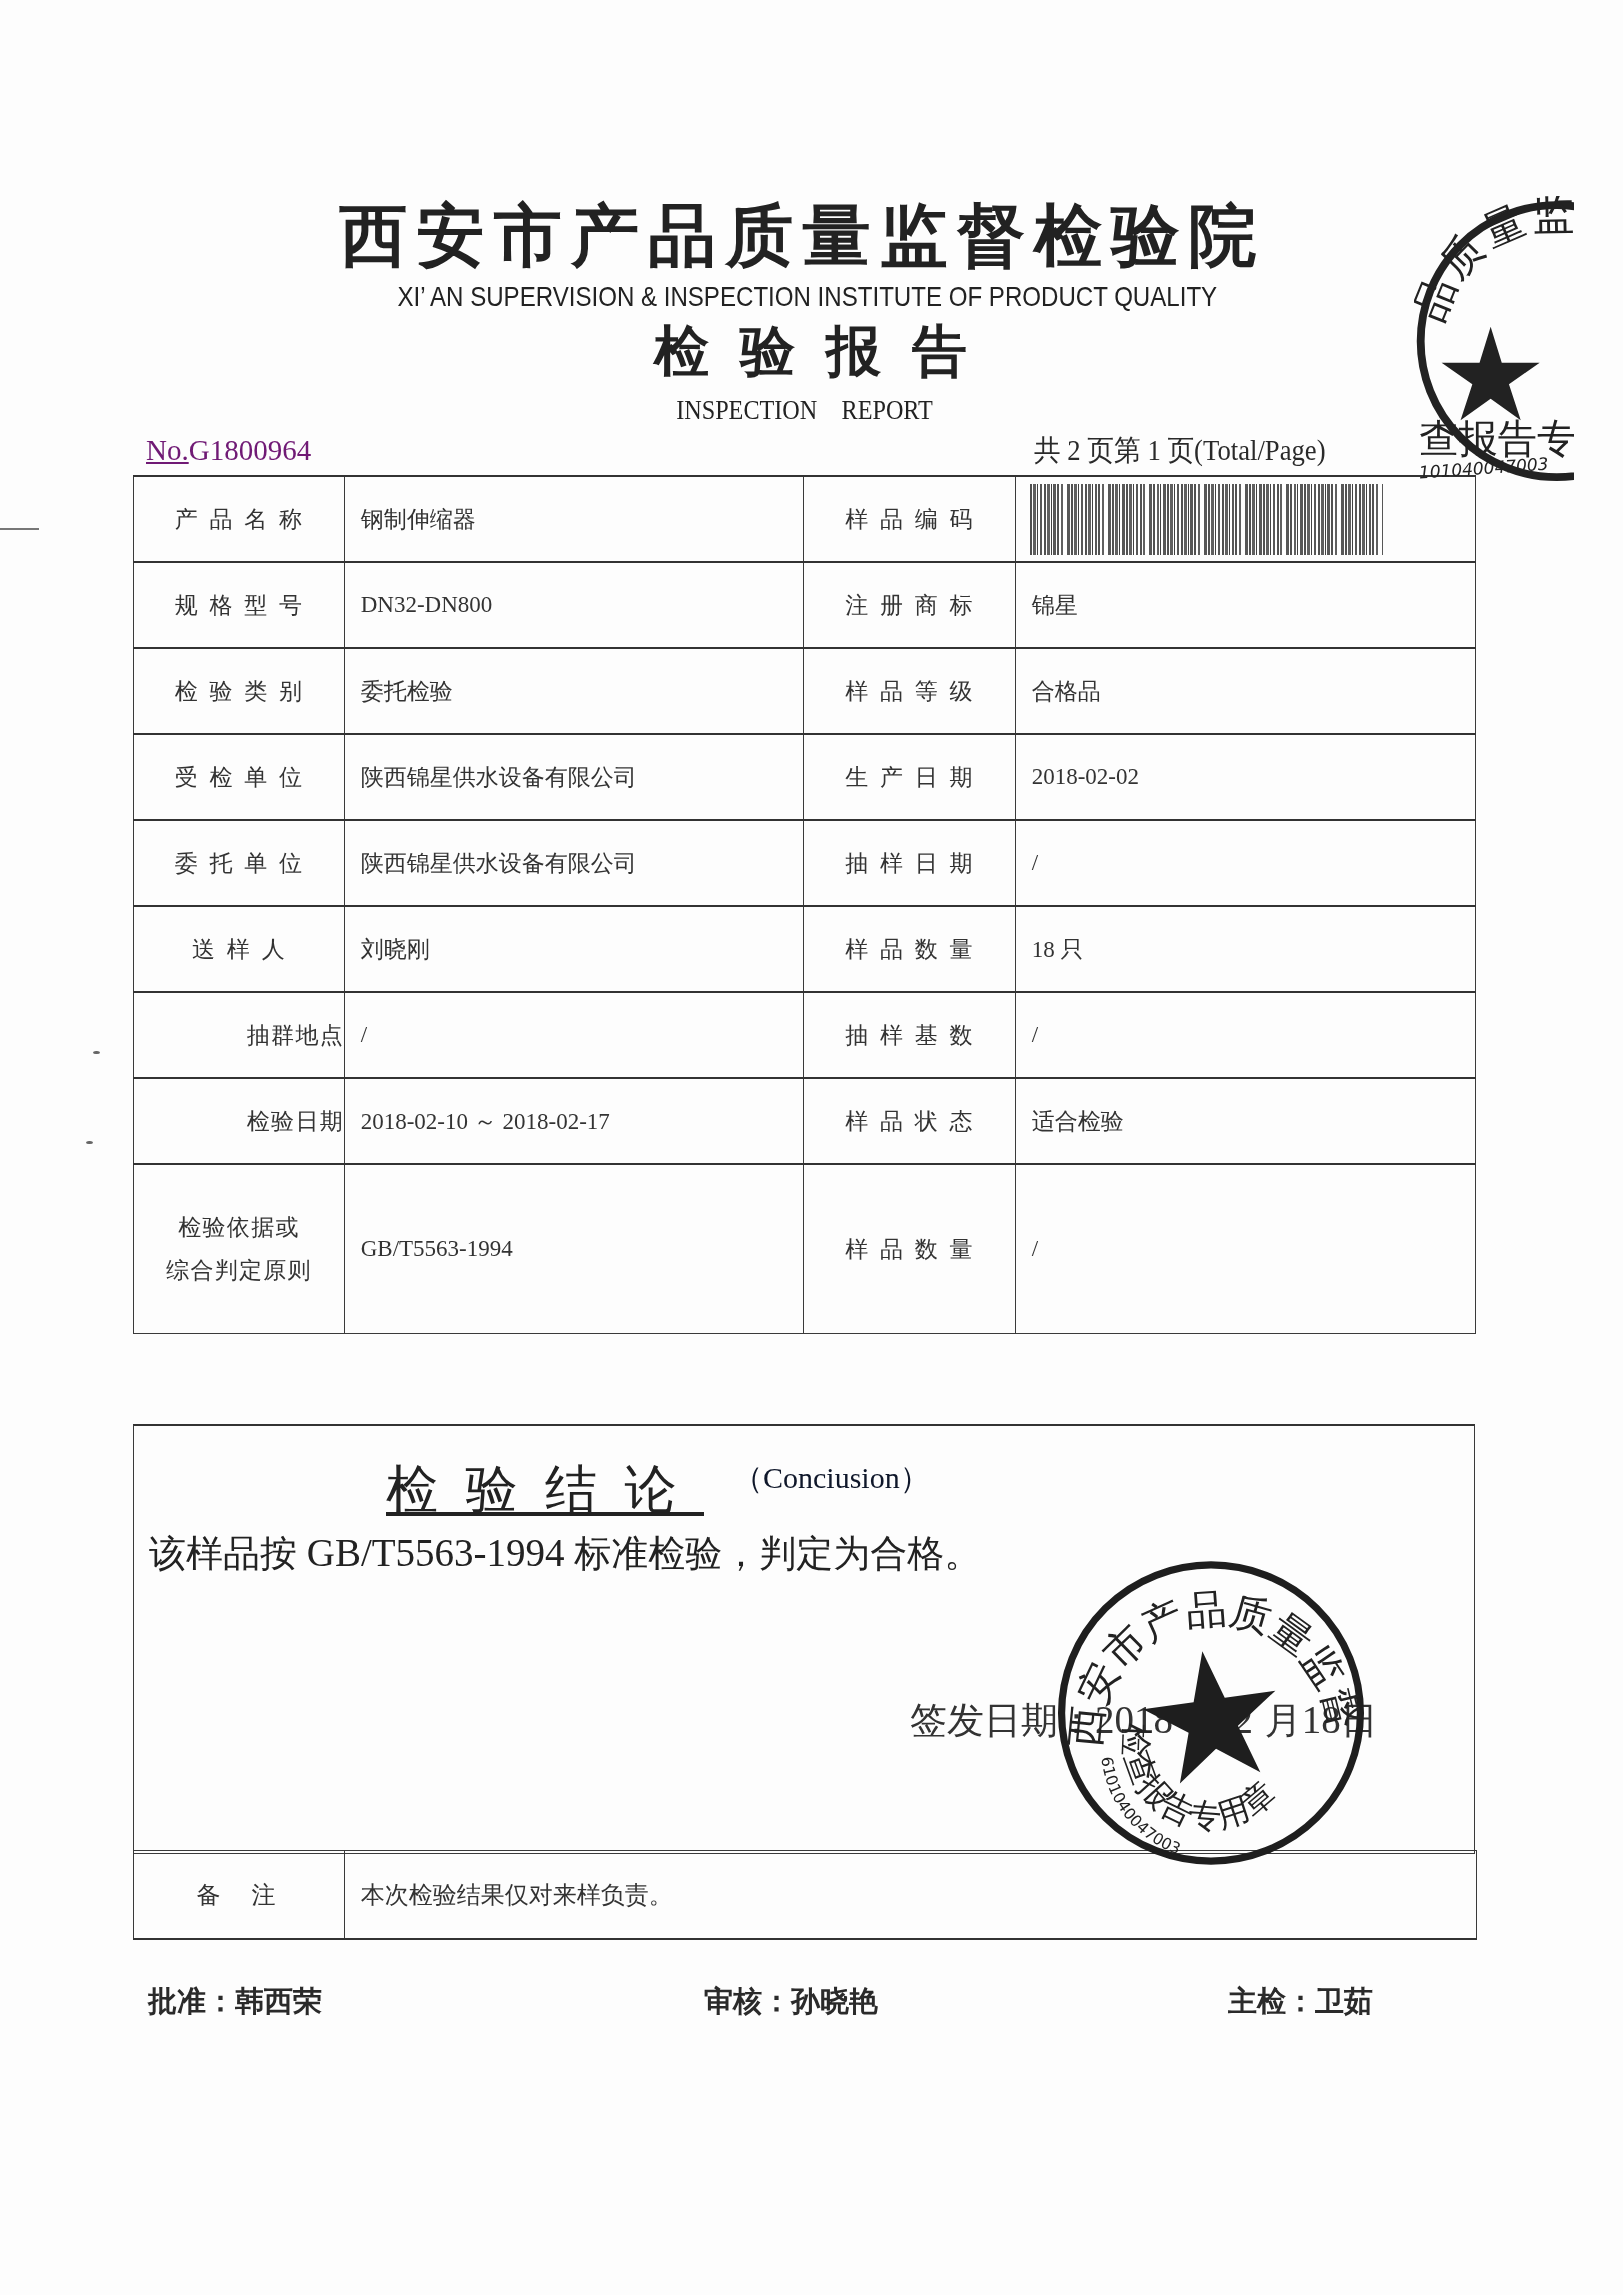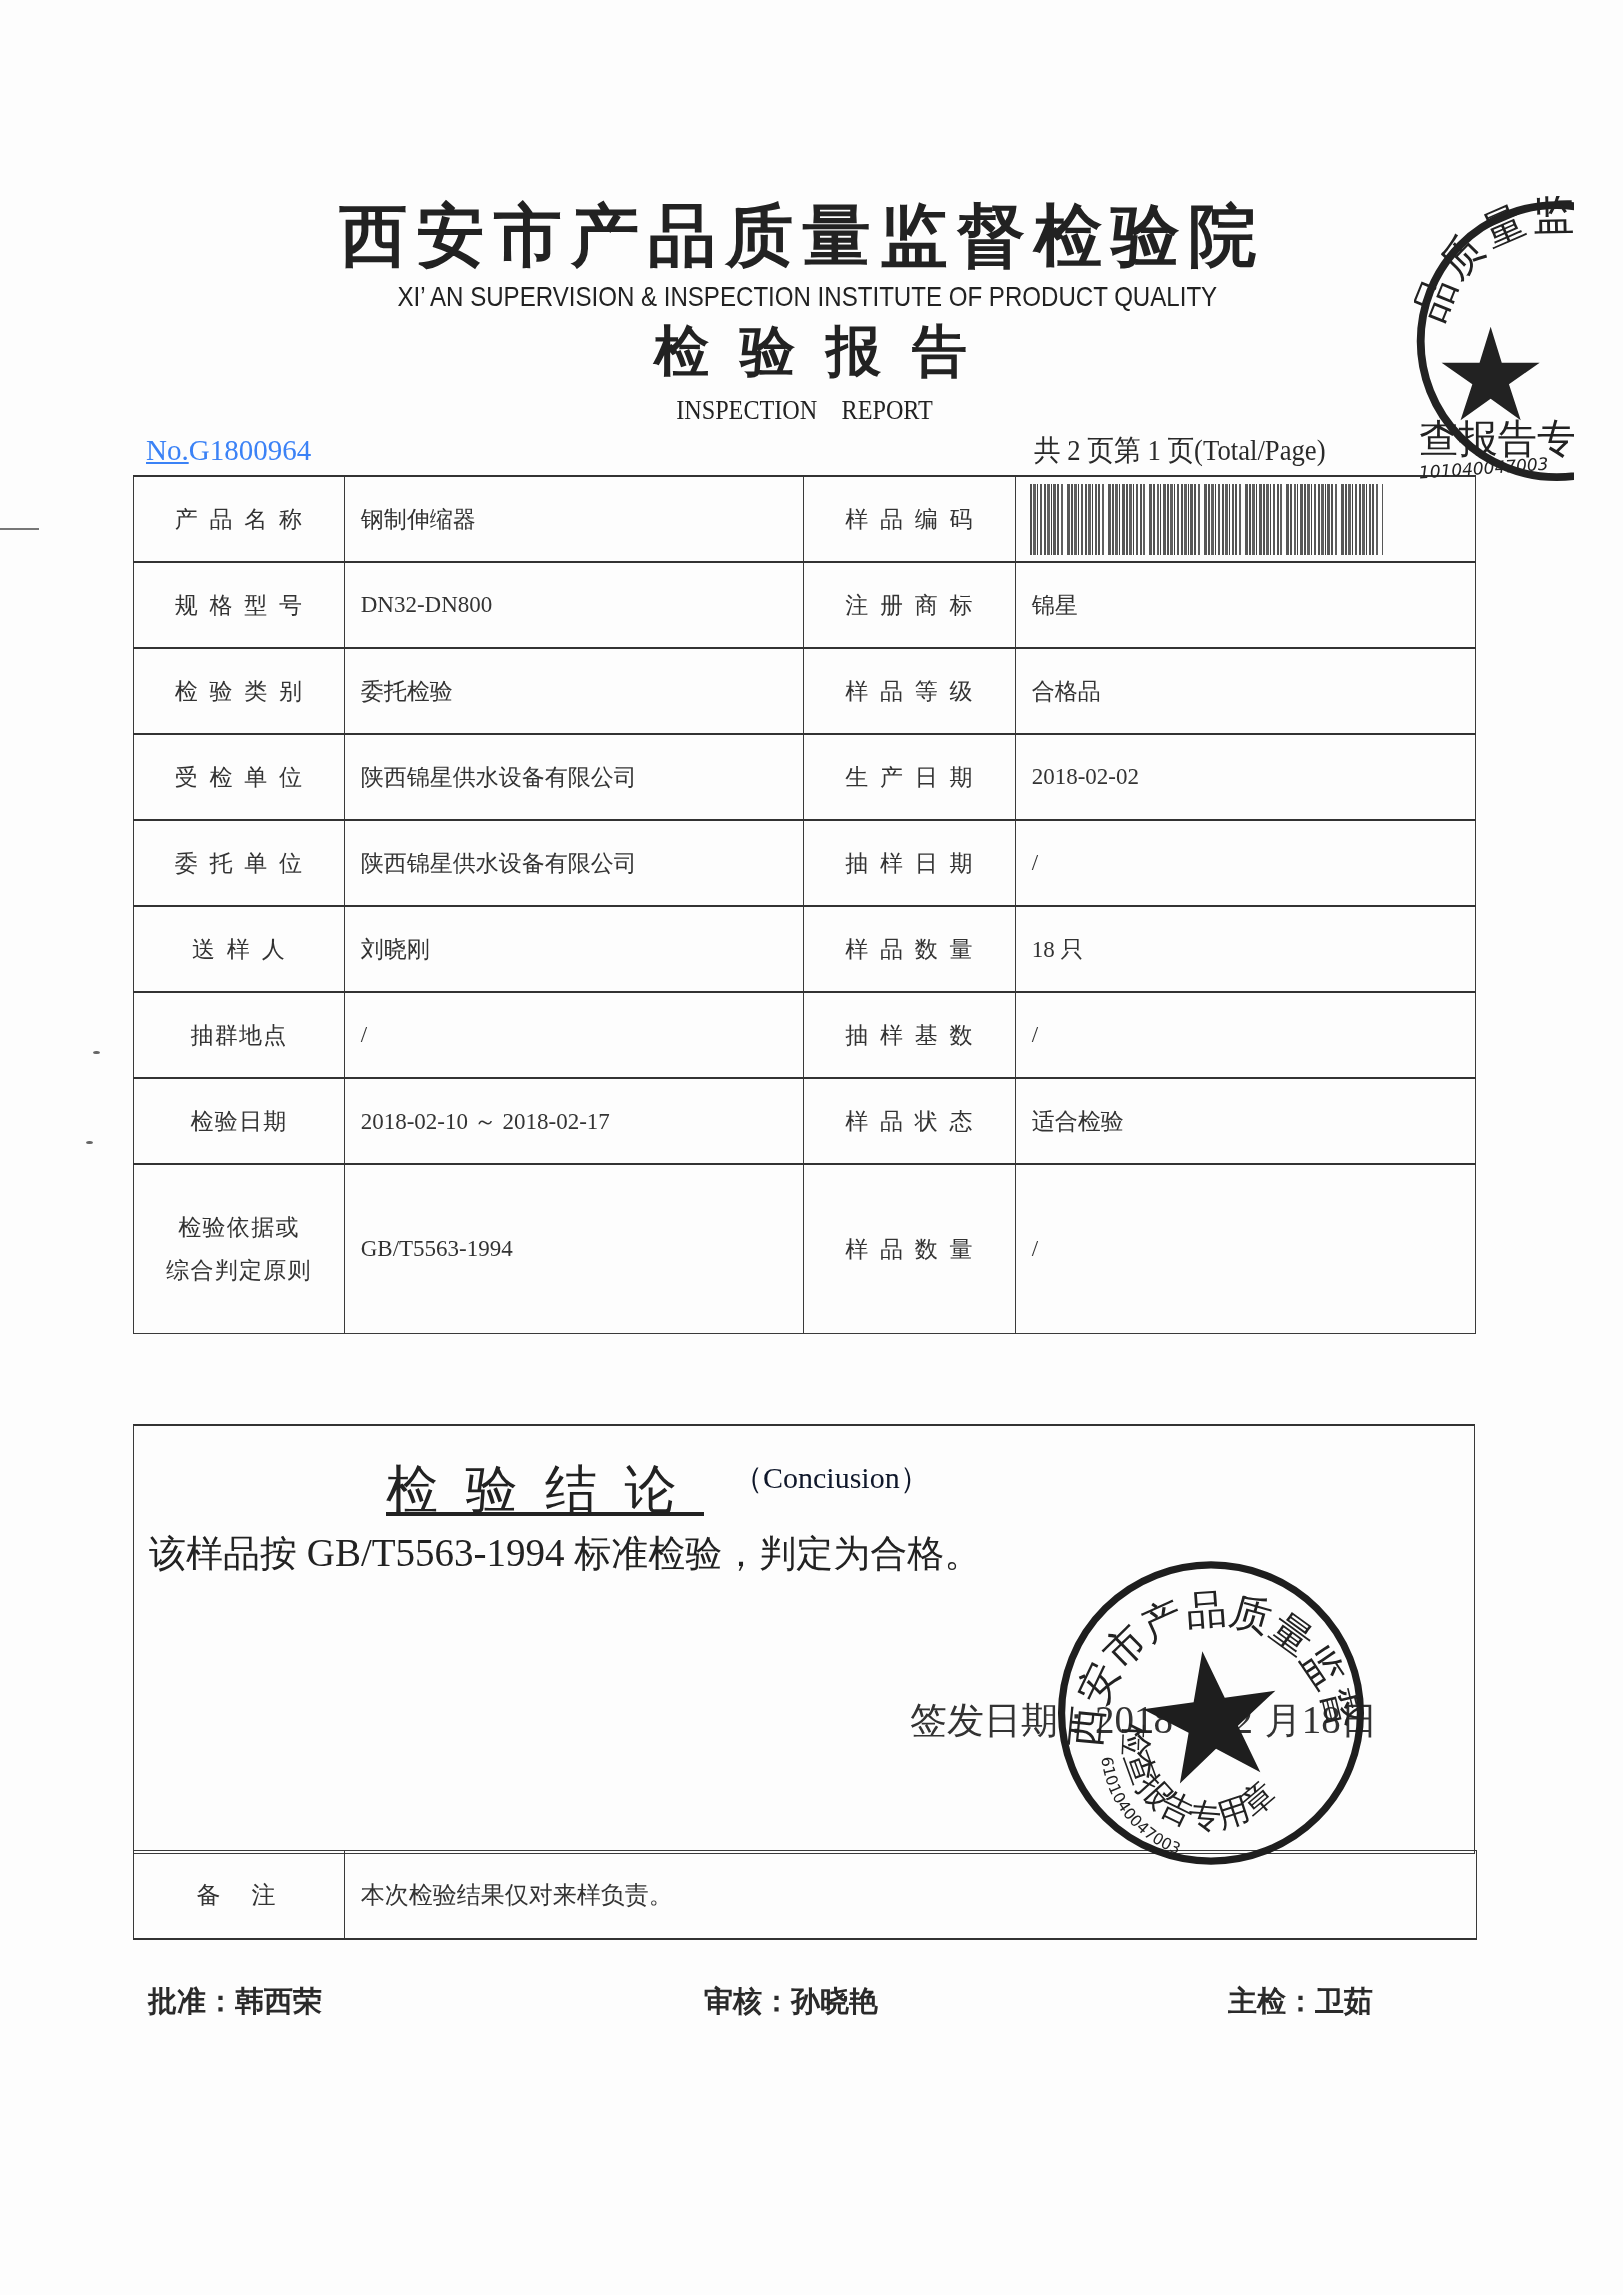--- a/index.html
+++ b/index.html
@@ -7,29 +7,29 @@
          font-family:"DejaVu Sans","Liberation Sans",sans-serif; color:#262626; }
   .abs { position:absolute; }
   .title-cn { left:331px; top:196px; width:943px; text-align:center; font-size:68px; font-weight:bold;
               letter-spacing:9.2px; color:#222; line-height:79px; white-space:nowrap; }
   .title-en { left:331px; top:280px; width:949px; text-align:center; font-family:"Liberation Sans",sans-serif;
               font-size:28px; color:#222; line-height:34px; white-space:nowrap; transform:scaleX(0.86); transform-origin:center; }
   .report-cn { left:628px; top:319px; width:347px; text-align:center; font-size:55px; font-weight:bold;
                letter-spacing:31px; color:#222; line-height:65px; white-space:nowrap; padding-left:26px; box-sizing:border-box; }
   .report-en { left:641px; top:393px; width:327px; text-align:center; font-family:"Liberation Serif",serif;
                font-size:27.5px; color:#222; line-height:33px; white-space:pre; transform:scaleX(0.88); }
-  .report-no { left:146px; top:432px; font-family:"Liberation Serif",serif; font-size:29px; line-height:37px; color:#3b82f6; white-space:nowrap; }
+  .report-no { left:146px; top:432px; font-family:"Liberation Serif",serif; font-size:29px; line-height:37px; color:#701a75; white-space:nowrap; }
   .report-no .no-u { text-decoration:underline; }
   .page-count { left:1034px; top:432px; font-family:"Liberation Serif","DejaVu Serif",serif; font-size:29px; line-height:37px; color:#2a2a2a; white-space:nowrap; transform:scaleX(0.92); transform-origin:left; }
 
   table.info { position:absolute; left:133px; top:475px; width:1342px; border-collapse:collapse; table-layout:fixed; }
   table.info td { border:1.3px solid #3a3a3a; height:84px; font-size:23px; color:#333; padding:0; vertical-align:middle; }
   table.info tr { border-top:2px solid #333; }
   td.lbl { text-align:center; letter-spacing:11.8px; padding-left:10.5px !important; }
-  td.lbl.tight { letter-spacing:1.3px; padding-left:0 !important; }
+  td.lbl.tight { letter-spacing:1.3px; padding-left:0 !important;text-align:right; }
   td.lbl.two { line-height:43px; letter-spacing:1.3px; padding-left:0 !important; }
   td.val { padding-left:15.7px !important; font-family:"Liberation Serif","DejaVu Sans",serif; }
   td.val.cn { font-family:Liberation Mono, monospace; }
   td.tall { height:168px !important; }
   .barcode { display:block; margin-left:14.4px; width:353px; height:71px;
      background: repeating-linear-gradient(90deg,#333 0 2px,#fff 2px 3.3px,#444 3.3px 5.9px,#fff 5.9px 7.2px,#222 7.2px 7.9px,#fff 7.9px 9.8px,#3a3a3a 9.8px 12.4px,#fff 12.4px 13.7px); opacity:.85; }
 
   .concl-box { left:133px; top:1424px; width:1340px; height:427px; border:1.3px solid #3a3a3a; border-top:2px solid #333; }
   .concl-title { left:386px; top:1435px; font-size:52px; line-height:65px; letter-spacing:27.5px; color:#222;
                  text-decoration:underline; text-decoration-thickness:3.9px; text-underline-offset:5.2px; white-space:nowrap;margin-top:22px; }

